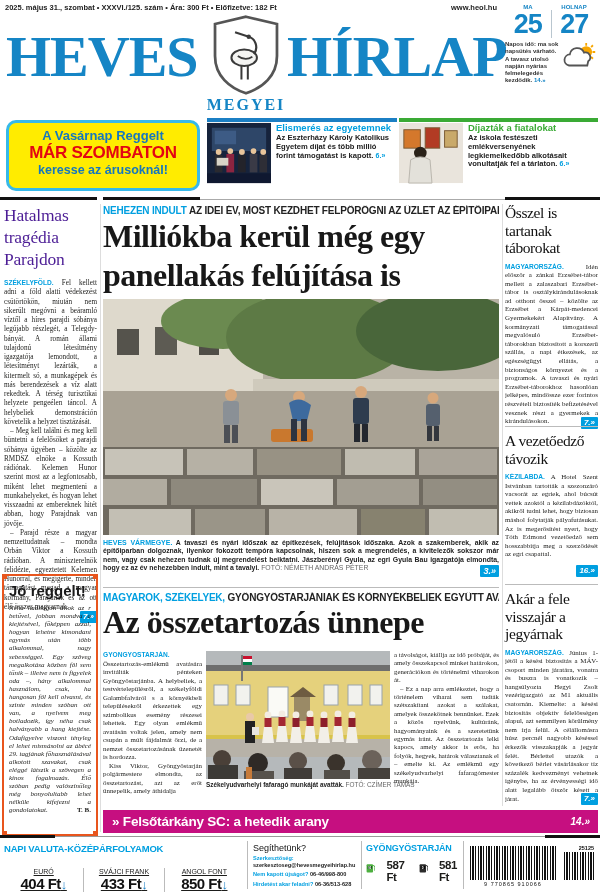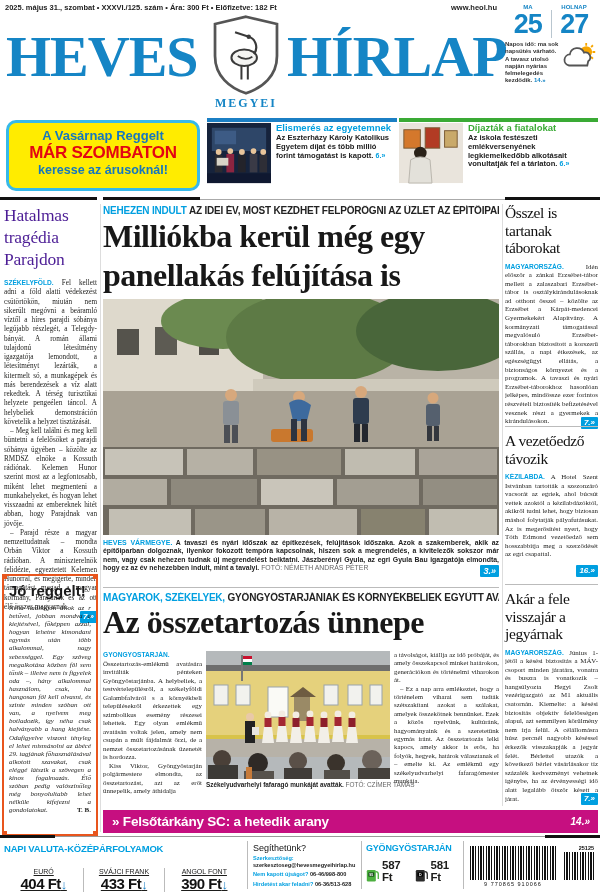--- a/index.html
+++ b/index.html
@@ -10,21 +10,21 @@
   
   .topbar{position:absolute;top:3px;left:5px;width:492px;display:flex;justify-content:space-between;
           font-size:7.5px;font-weight:bold;color:#222;}
   
   .mast-word{position:absolute;font-family:"Liberation Serif",serif;font-weight:bold;color:#1585c5;
              font-size:58px;line-height:1;letter-spacing:-1px;}
   .mast-left{left:6px;top:28px;}
   .mast-right{left:287px;top:28px;}
   .crest{position:absolute;left:203px;top:14px;width:86px;height:82px;}
   .mast-megyei{position:absolute;left:203px;top:96px;width:86px;text-align:center;
-               font-family:"Liberation Serif",serif;font-weight:bold;font-size:12px;
+               font-family:"Liberation Serif",serif;font-weight:bold;font-size:16px;
                letter-spacing:2px;color:#1585c5;}
   
   .weather{position:absolute;left:505px;top:4px;width:92px;}
   .w-labels{display:flex;font-size:6px;font-weight:bold;color:#1585c5;}
   .w-labels div{flex:1;text-align:center;}
   .w-temps{display:flex;align-items:flex-start;}
   .w-temps .t{flex:1;text-align:center;font-size:27px;font-weight:bold;color:#1585c5;line-height:28px;letter-spacing:-1px;}
   .w-div{width:1px;background:#b9c6cf;align-self:stretch;}
   .w-text{margin-top:3px;font-size:6px;line-height:7.3px;font-weight:bold;color:#333;}
   .w-text .ref{color:#1585c5;}
@@ -106,21 +106,21 @@
   .f-cur .cell{flex:1;text-align:center;}
   .f-cur .cell+.cell{border-left:1px solid #bbb;}
   .f-cur .lab{font-size:7px;color:#222;}
   .f-cur .val{font-size:15px;font-weight:bold;color:#111;letter-spacing:-0.5px;}
   .f-cur .arr{color:#1b7fc4;font-weight:bold;font-size:13px;}
   .f-help{position:absolute;left:253px;top:7px;width:106px;}
   .f-help .t{font-size:9px;font-weight:normal;color:#111;}
   .f-help .line{font-size:5.6px;line-height:7.2px;margin-top:2px;color:#222;font-weight:bold;}
   .f-help .lab{color:#009fe0;}
   .f-fuel{position:absolute;left:366px;top:7px;width:94px;}
-  .f-fuel .row{display:flex;align-items:flex-end;margin-top:6px;gap:3px;}
+  .f-fuel .row{display:flex;align-items:flex-start;margin-top:6px;gap:11px;}
   .f-fuel .val{font-size:11.5px;font-weight:bold;letter-spacing:-0.3px;}
   .f-bar{position:absolute;left:468px;top:4px;width:130px;height:50px;}
   .bars{background:repeating-linear-gradient(90deg,#111 0 1px,#fff 1px 2px,#111 2px 4px,#fff 4px 5px,#111 5px 6px,#fff 6px 8px);}
   .bars-main{position:absolute;left:2px;top:6px;width:86px;height:34px;}
   .bars-num{position:absolute;left:0px;top:41px;width:90px;text-align:center;font-size:5.5px;letter-spacing:1px;color:#111;}
   .bars-side{position:absolute;left:96px;top:12px;width:30px;height:28px;}
   .bars-top{position:absolute;left:96px;top:5px;width:30px;text-align:right;font-size:5.5px;font-weight:bold;color:#111;}
 </style>
 </head>
 <body>
@@ -461,21 +461,21 @@
         <div class="cell">
           <div class="lab">EURÓ</div>
           <div class="val"><span>404 Ft</span><span class="arr">↓</span></div>
         </div>
         <div class="cell">
           <div class="lab">SVÁJCI FRANK</div>
           <div class="val"><span>433 Ft</span><span class="arr">↓</span></div>
         </div>
         <div class="cell">
           <div class="lab">ANGOL FONT</div>
-          <div class="val"><span>390 Ft</span><span class="arr">↓</span></div>
+          <div class="val"><span>850 Ft</span><span class="arr">↓</span></div>
         </div>
       </div>
     </div>
 
     <div class="vline" style="left:247px;top:5px;height:48px;background:#bbb"></div>
 
     <div class="f-help">
       <div class="t">Segíthetünk?</div>
       <div class="line"><span class="lab">Szerkesztőség:</span> <span>szerkesztoseg@hevesmegyeihirlap.hu</span></div>
       <div class="line"><span class="lab">Nem kapott újságot?</span> <span>06-46/998-800</span></div>

